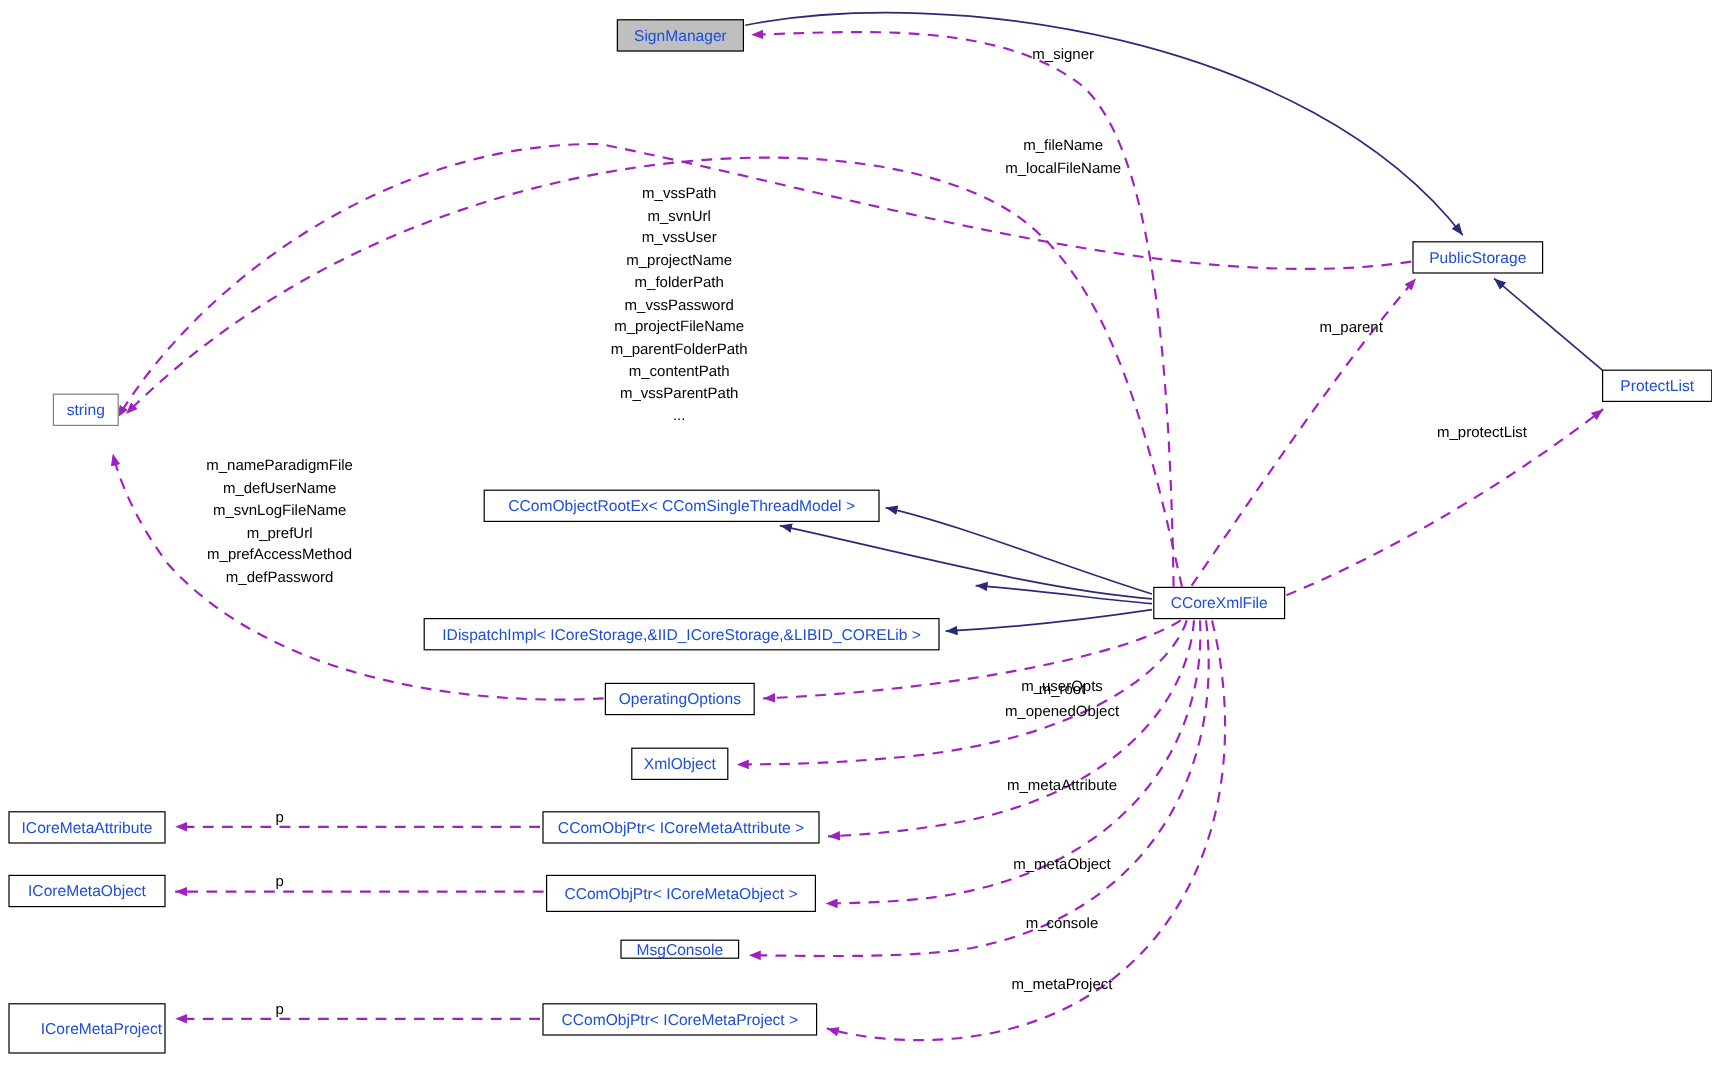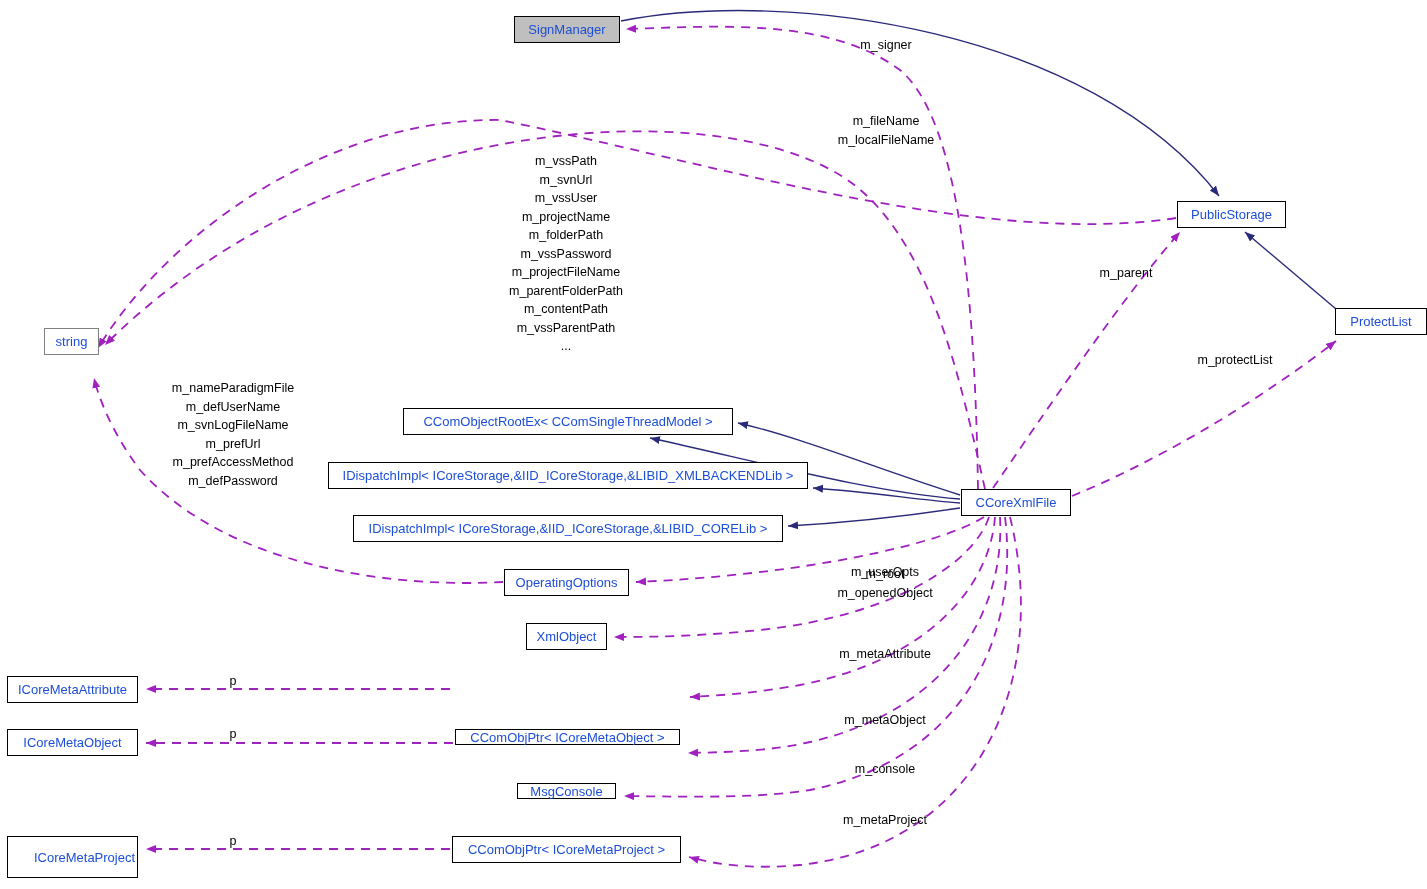--- a/index.html
+++ b/index.html
@@ -103,36 +103,36 @@
   <div class="node highlight" style="left:514px;top:16px;width:106px;height:27px;">SignManager</div>
 
   <div class="node" style="left:1177px;top:201px;width:109px;height:27px;">PublicStorage</div>
 
   <div class="node" style="left:1335px;top:308px;width:92px;height:27px;">ProtectList</div>
 
   <div class="node soft" style="left:44px;top:328px;width:55px;height:27px;">string</div>
 
   <div class="node" style="left:403px;top:408px;width:330px;height:27px;">CComObjectRootEx&lt; CComSingleThreadModel &gt;</div>
 
-  <div class="node" style="left:328px;top:462px;width:480px;height:27px;">IDispatchImpl&lt; ICoreStorage,&amp;IID_ICoreStorage,&amp;LIBID_XMLBACKENDLib &gt;</div>
 
   <div class="node" style="left:961px;top:489px;width:110px;height:27px;">CCoreXmlFile</div>
 
   <div class="node" style="left:353px;top:515px;width:430px;height:27px;">IDispatchImpl&lt; ICoreStorage,&amp;IID_ICoreStorage,&amp;LIBID_CORELib &gt;</div>
 
   <div class="node" style="left:504px;top:569px;width:125px;height:27px;">OperatingOptions</div>
 
   <div class="node" style="left:526px;top:623px;width:81px;height:27px;">XmlObject</div>
 
   <div class="node" style="left:7px;top:676px;width:131px;height:27px;">ICoreMetaAttribute</div>
 
+  <div class="node" style="left:452px;top:676px;width:231px;height:27px;">CComObjPtr&lt; ICoreMetaAttribute &gt;</div>
 
   <div class="node" style="left:7px;top:729px;width:131px;height:27px;">ICoreMetaObject</div>
 
-  <div class="node" style="left:455px;top:729px;width:225px;height:16px;">CComObjPtr&lt; ICoreMetaObject &gt;</div>
+  <div class="node" style="left:455px;top:729px;width:225px;height:31px;">CComObjPtr&lt; ICoreMetaObject &gt;</div>
 
   <div class="node" style="left:517px;top:783px;width:99px;height:16px;">MsgConsole</div>
 
   <div class="node" style="left:7px;top:836px;width:131px;height:42px;padding-left:24px;">ICoreMetaProject</div>
 
   <div class="node" style="left:452px;top:836px;width:229px;height:27px;">CComObjPtr&lt; ICoreMetaProject &gt;</div>
 
   <div class="edge-label ctr" style="left:886px;top:36px;">m_signer</div>
 
   <div class="edge-label ctr" style="left:886px;top:112px;">m_fileName

